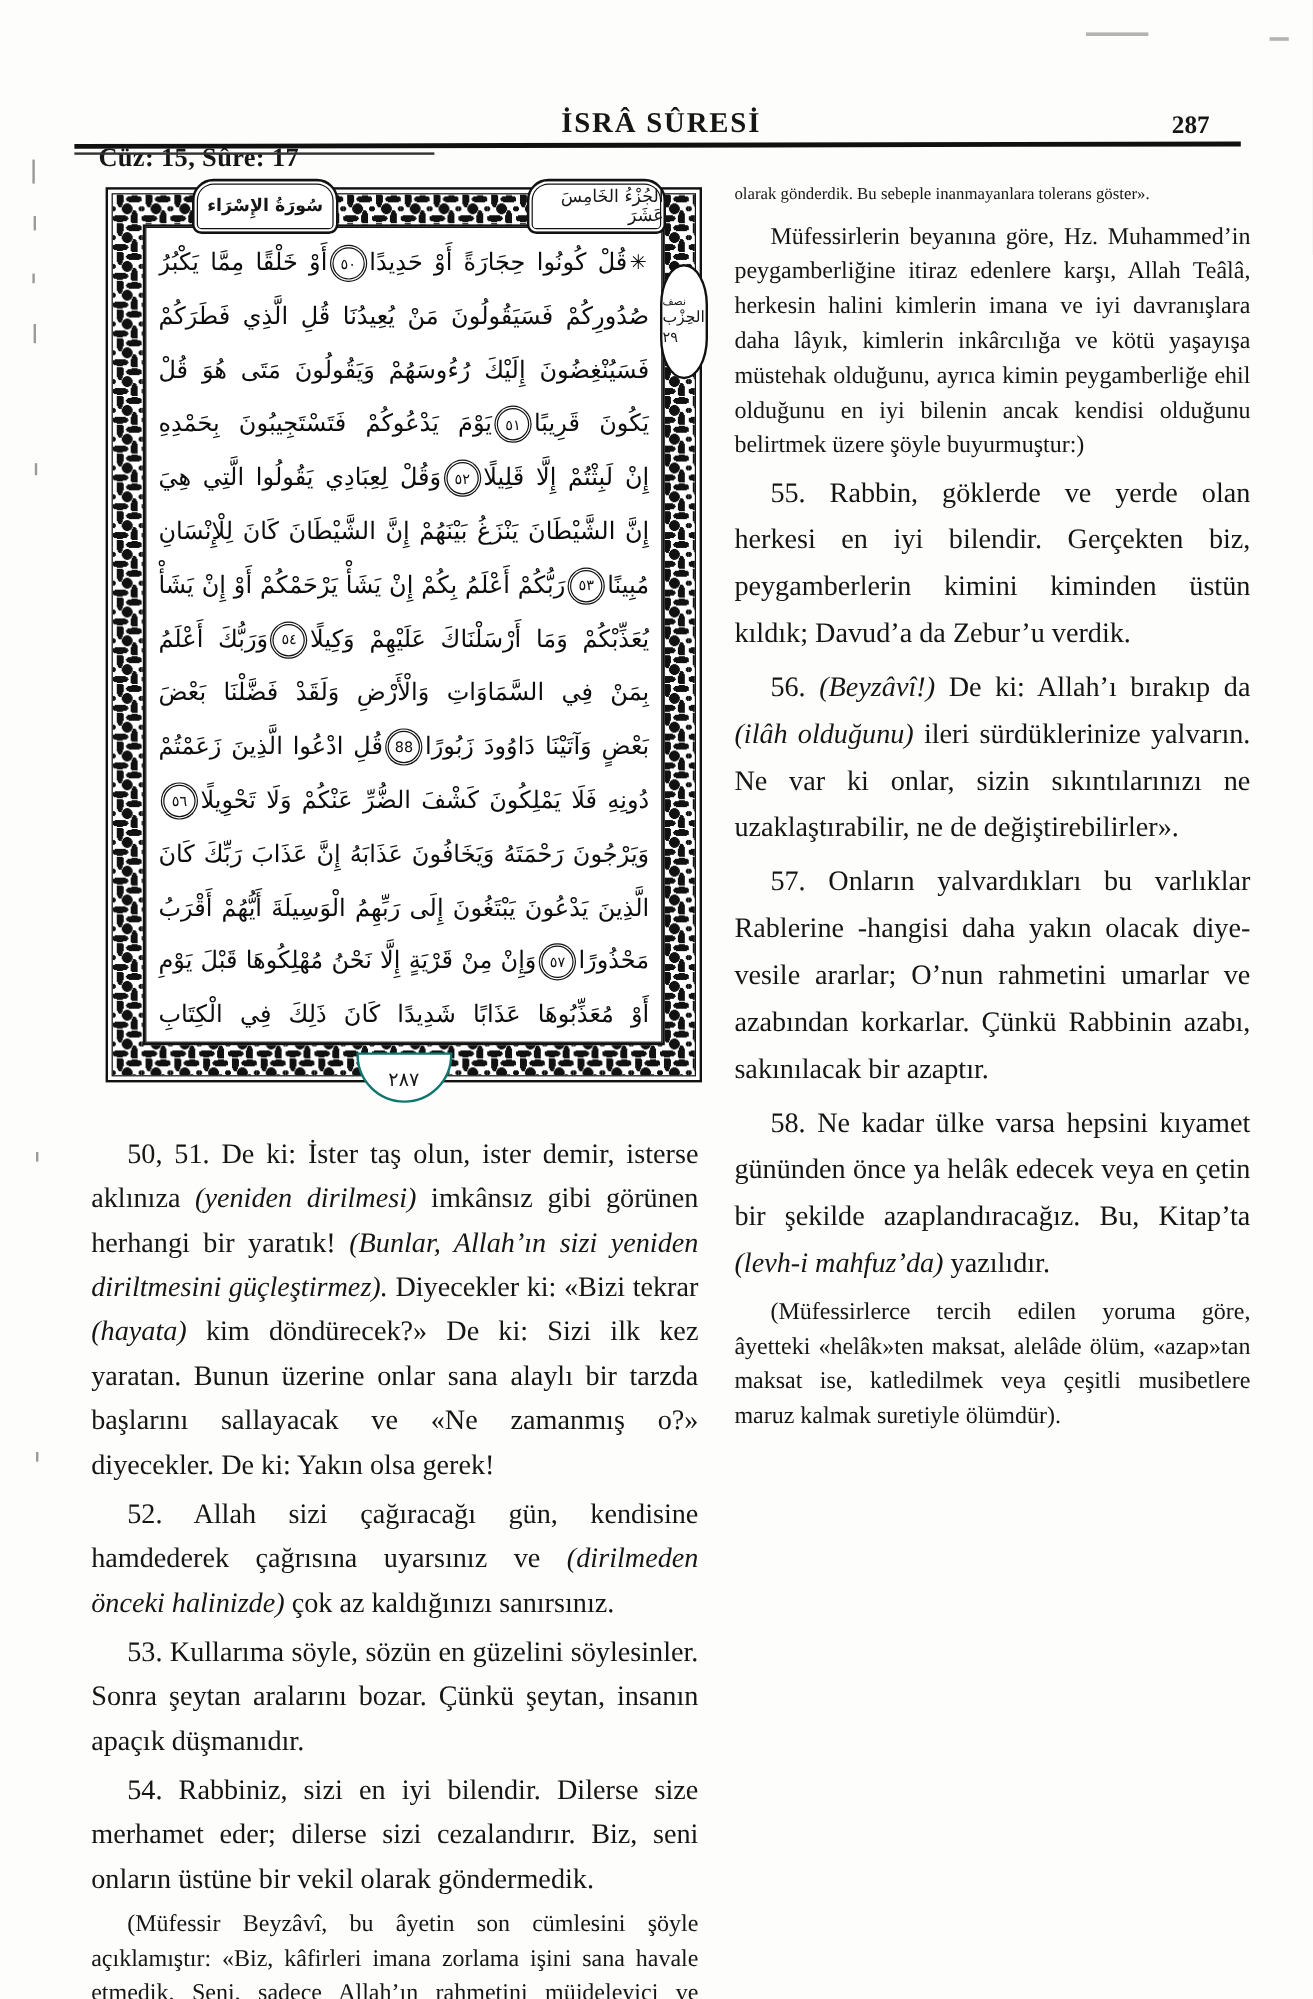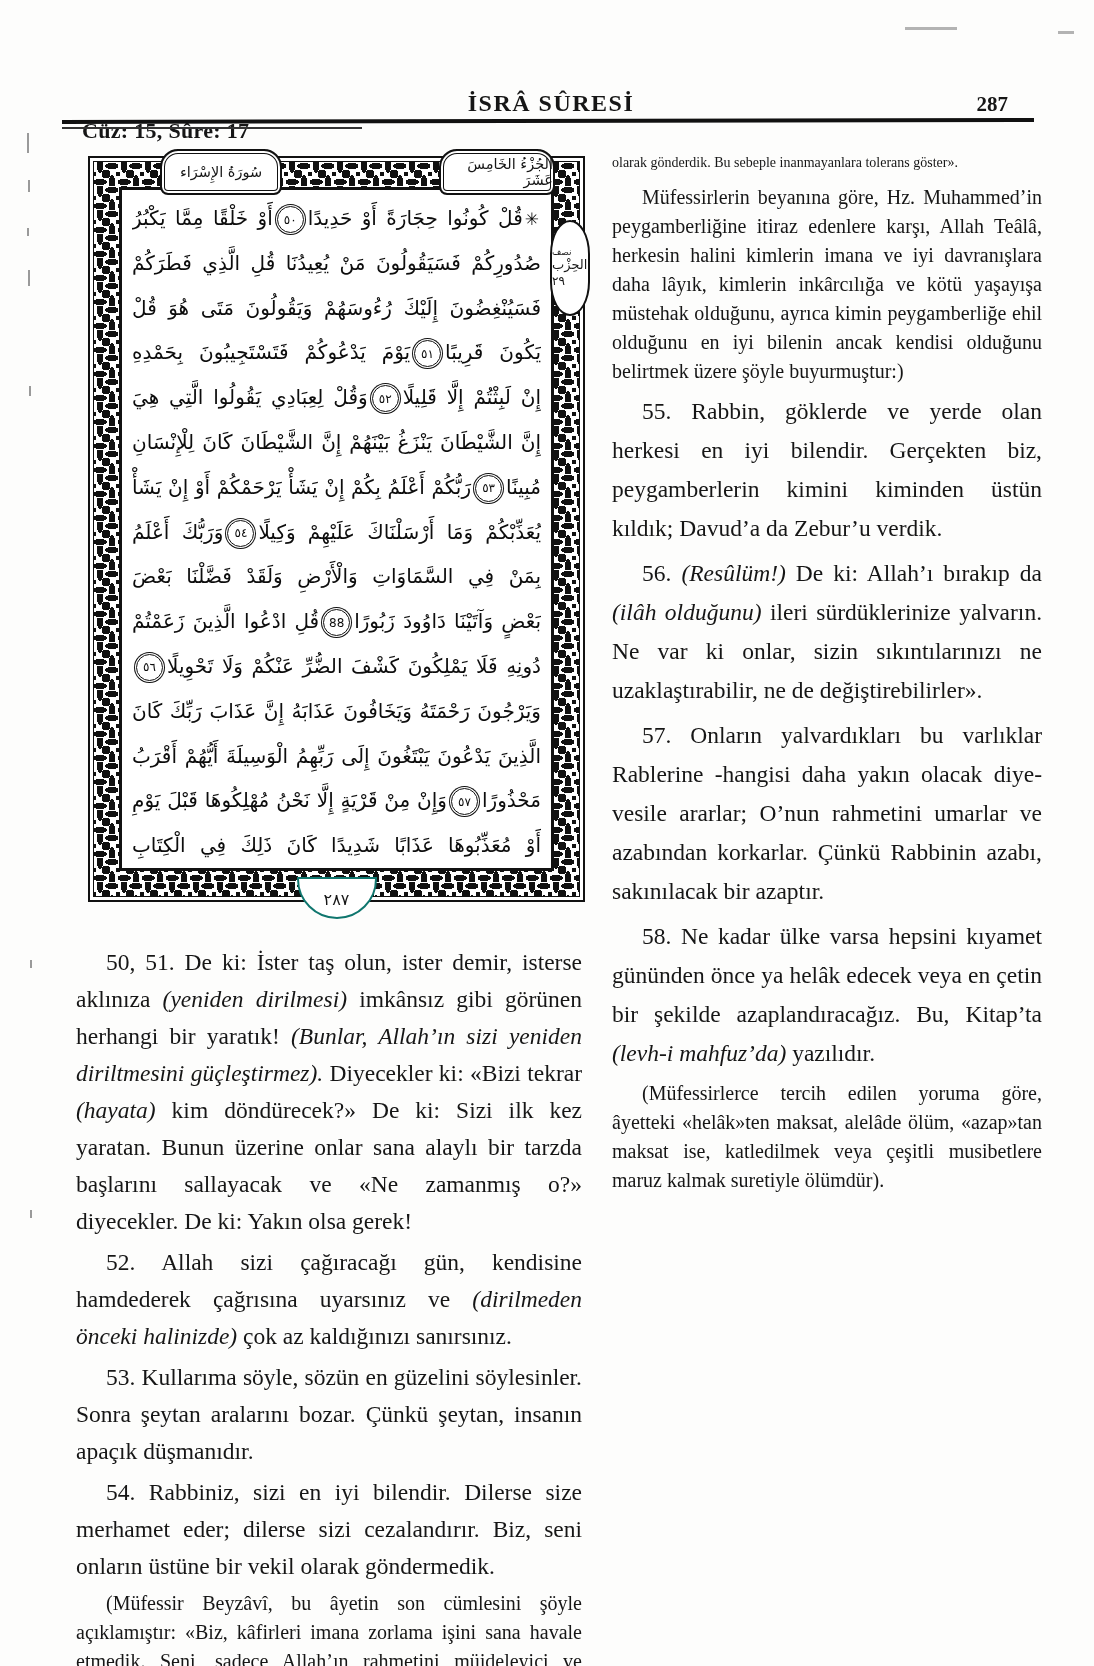--- a/index.html
+++ b/index.html
@@ -53,21 +53,21 @@
   }
   .rub{font-size:17px;vertical-align:middle;margin:0 2px;}
 
   .tab{
     position:absolute;top:-9px;height:46px;box-sizing:border-box;background:#fff;
     border:2px solid #111;border-radius:18px 18px 8px 8px;
     box-shadow:inset 0 0 0 2px #fff, inset 0 0 0 3px #111;
     display:flex;align-items:center;justify-content:center;
     font-family:"DejaVu Sans",sans-serif;font-size:14.5px;direction:rtl;z-index:3;
   }
-  .tab-surah{left:70px;width:122px;}
+  .tab-surah{left:70px;width:122px;font-weight:bold;}
   .tab-juz{right:28px;width:116px;}
 
   .hizb-marker{
     position:absolute;right:-7px;top:62px;width:40px;height:96px;box-sizing:border-box;
     background:#fff;border:2px solid #111;border-radius:20px/34px;
     display:flex;flex-direction:column;align-items:flex-end;justify-content:center;
     font-family:"DejaVu Sans",sans-serif;direction:rtl;z-index:3;line-height:1.15;
   }
   .hizb-marker .l1{font-size:9px;}
   .hizb-marker .l2{font-size:13px;}
@@ -138,21 +138,21 @@
       <span class="l2">الحِزْب</span>
       <span class="l3">٢٩</span>
     </div>
     <div class="page-num-tab">٢٨٧</div>
   </div>
 
   <div class="col col-right">
       <p class="commentary-flush"><span>olarak gönderdik. Bu sebeple inanmayanlara tolerans göster».</span></p>
       <p class="commentary"><span>Müfessirlerin beyanına göre, Hz. Muhammed’in peygamberliğine itiraz edenlere karşı, Allah Teâlâ, herkesin halini kimlerin imana ve iyi davranışlara daha lâyık, kimlerin inkârcılığa ve kötü yaşayışa müstehak olduğunu, ayrıca kimin peygamberliğe ehil olduğunu en iyi bilenin ancak kendisi olduğunu belirtmek üzere şöyle buyurmuştur:)</span></p>
       <p class="verse"><span>55. Rabbin, göklerde ve yerde olan herkesi en iyi bilendir. Gerçekten biz, peygamberlerin kimini kiminden üstün kıldık; Davud’a da Zebur’u verdik.</span></p>
-      <p class="verse"><span>56. </span><em>(Resûlüm!)</em><span> De ki: Allah’ı bırakıp da </span><em>(ilâh olduğunu)</em><span> ileri sürdüklerinize yalvarın. Ne var ki onlar, sizin sıkıntılarınızı ne uzaklaştırabilir, ne de değiştirebilirler».</span></p>
+      <p class="verse"><span>56. </span><em>(Beyzâvî!)</em><span> De ki: Allah’ı bırakıp da </span><em>(ilâh olduğunu)</em><span> ileri sürdüklerinize yalvarın. Ne var ki onlar, sizin sıkıntılarınızı ne uzaklaştırabilir, ne de değiştirebilirler».</span></p>
       <p class="verse"><span>57. Onların yalvardıkları bu varlıklar Rablerine -hangisi daha yakın olacak diye- vesile ararlar; O’nun rahmetini umarlar ve azabından korkarlar. Çünkü Rabbinin azabı, sakınılacak bir azaptır.</span></p>
       <p class="verse"><span>58. Ne kadar ülke varsa hepsini kıyamet gününden önce ya helâk edecek veya en çetin bir şekilde azaplandıracağız. Bu, Kitap’ta </span><em>(levh-i mahfuz’da)</em><span> yazılıdır.</span></p>
       <p class="commentary"><span>(Müfessirlerce tercih edilen yoruma göre, âyetteki «helâk»ten maksat, alelâde ölüm, «azap»tan maksat ise, katledilmek veya çeşitli musibetlere maruz kalmak suretiyle ölümdür).</span></p>
     </div>
   <div class="col col-left-bottom">
       <p class="verse"><span>50, 51. De ki: İster taş olun, ister demir, isterse aklınıza </span><em>(yeniden dirilmesi)</em><span> imkânsız gibi görünen herhangi bir yaratık! </span><em>(Bunlar, Allah’ın sizi yeniden diriltmesini güçleştirmez).</em><span> Diyecekler ki: «Bizi tekrar </span><em>(hayata)</em><span> kim döndürecek?» De ki: Sizi ilk kez yaratan. Bunun üzerine onlar sana alaylı bir tarzda başlarını sallayacak ve «Ne zamanmış o?» diyecekler. De ki: Yakın olsa gerek!</span></p>
       <p class="verse"><span>52. Allah sizi çağıracağı gün, kendisine hamdederek çağrısına uyarsınız ve </span><em>(dirilmeden önceki halinizde)</em><span> çok az kaldığınızı sanırsınız.</span></p>
       <p class="verse"><span>53. Kullarıma söyle, sözün en güzelini söylesinler. Sonra şeytan aralarını bozar. Çünkü şeytan, insanın apaçık düşmanıdır.</span></p>
       <p class="verse"><span>54. Rabbiniz, sizi en iyi bilendir. Dilerse size merhamet eder; dilerse sizi cezalandırır. Biz, seni onların üstüne bir vekil olarak göndermedik.</span></p>
       <p class="commentary"><span>(Müfessir Beyzâvî, bu âyetin son cümlesini şöyle açıklamıştır: «Biz, kâfirleri imana zorlama işini sana havale etmedik. Seni, sadece Allah’ın rahmetini müjdeleyici ve azabından sakındırıcı</span></p>

